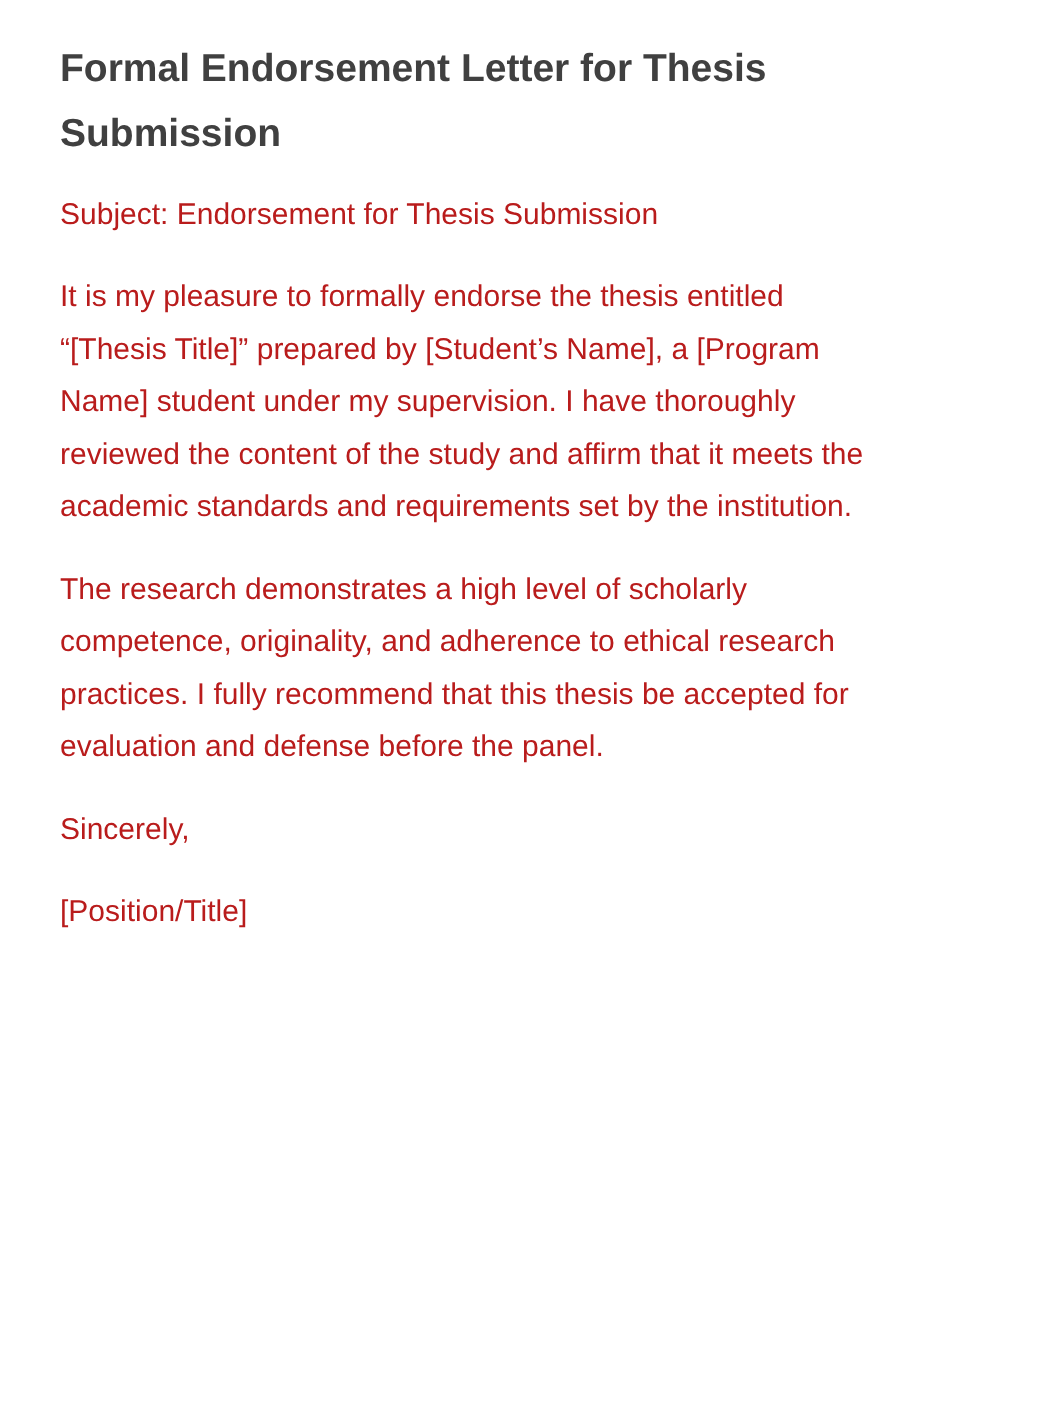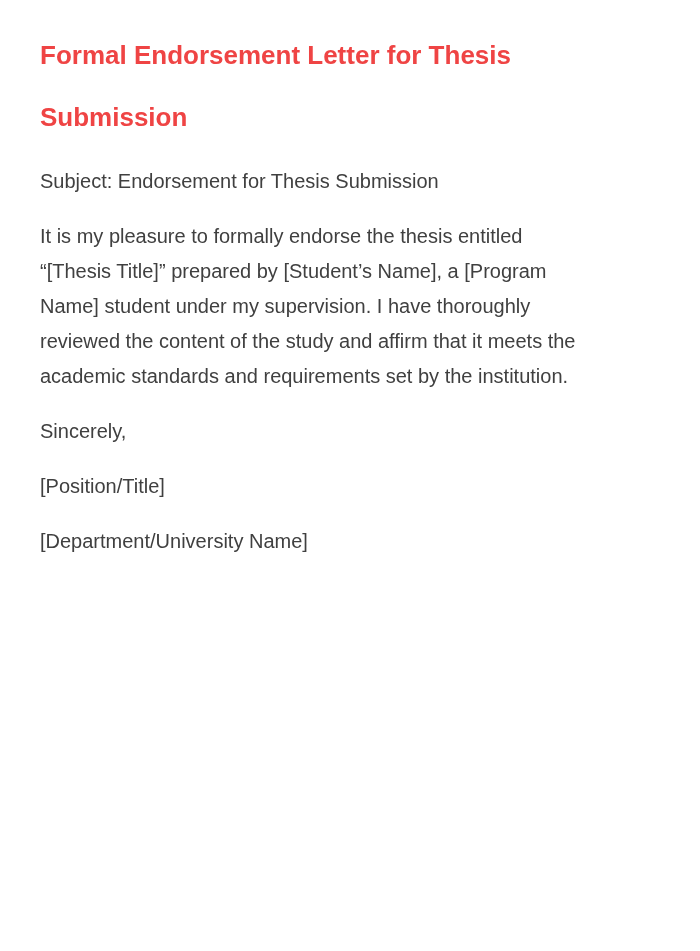--- a/index.html
+++ b/index.html
@@ -19,33 +19,33 @@
 
   
   .doc {
     padding: 0 40px 0 40px;
   }
 
   
   .doc h1 {
     margin: 24px 0 16px 0;
     font-size: 26px;
-    line-height: 62px;
+    line-height: 43px;
     font-weight: 700;
-    color: #ef4444;
+    color: #404040;
     white-space: pre-line; 
   }
 
   
   .doc p {
     margin: 20px 0 0 0;
     font-size: 20px;
     line-height: 35px;
     font-weight: 400;
-    color: #404040;
+    color: #b91c1c;
     white-space: pre-line; 
   }
   .doc p.subject {
     margin-top: 9px; 
   }
 </style>
 </head>
 <body>
 
 <div class="doc">
@@ -55,22 +55,25 @@
 
   <p class="subject">Subject: Endorsement for Thesis Submission</p>
 
 
   <p>It is my pleasure to formally endorse the thesis entitled
 “[Thesis Title]” prepared by [Student’s Name], a [Program
 Name] student under my supervision. I have thoroughly
 reviewed the content of the study and affirm that it meets the
 academic standards and requirements set by the institution.</p>
 
+  <p>The research demonstrates a high level of scholarly
+competence, originality, and adherence to ethical research
+practices. I fully recommend that this thesis be accepted for
+evaluation and defense before the panel.</p>
 
 
   <p>Sincerely,</p>
 
 
   <p>[Position/Title]</p>
 
-  <p>[Department/University Name]</p>
 
 </div>
 
 </body></html>

